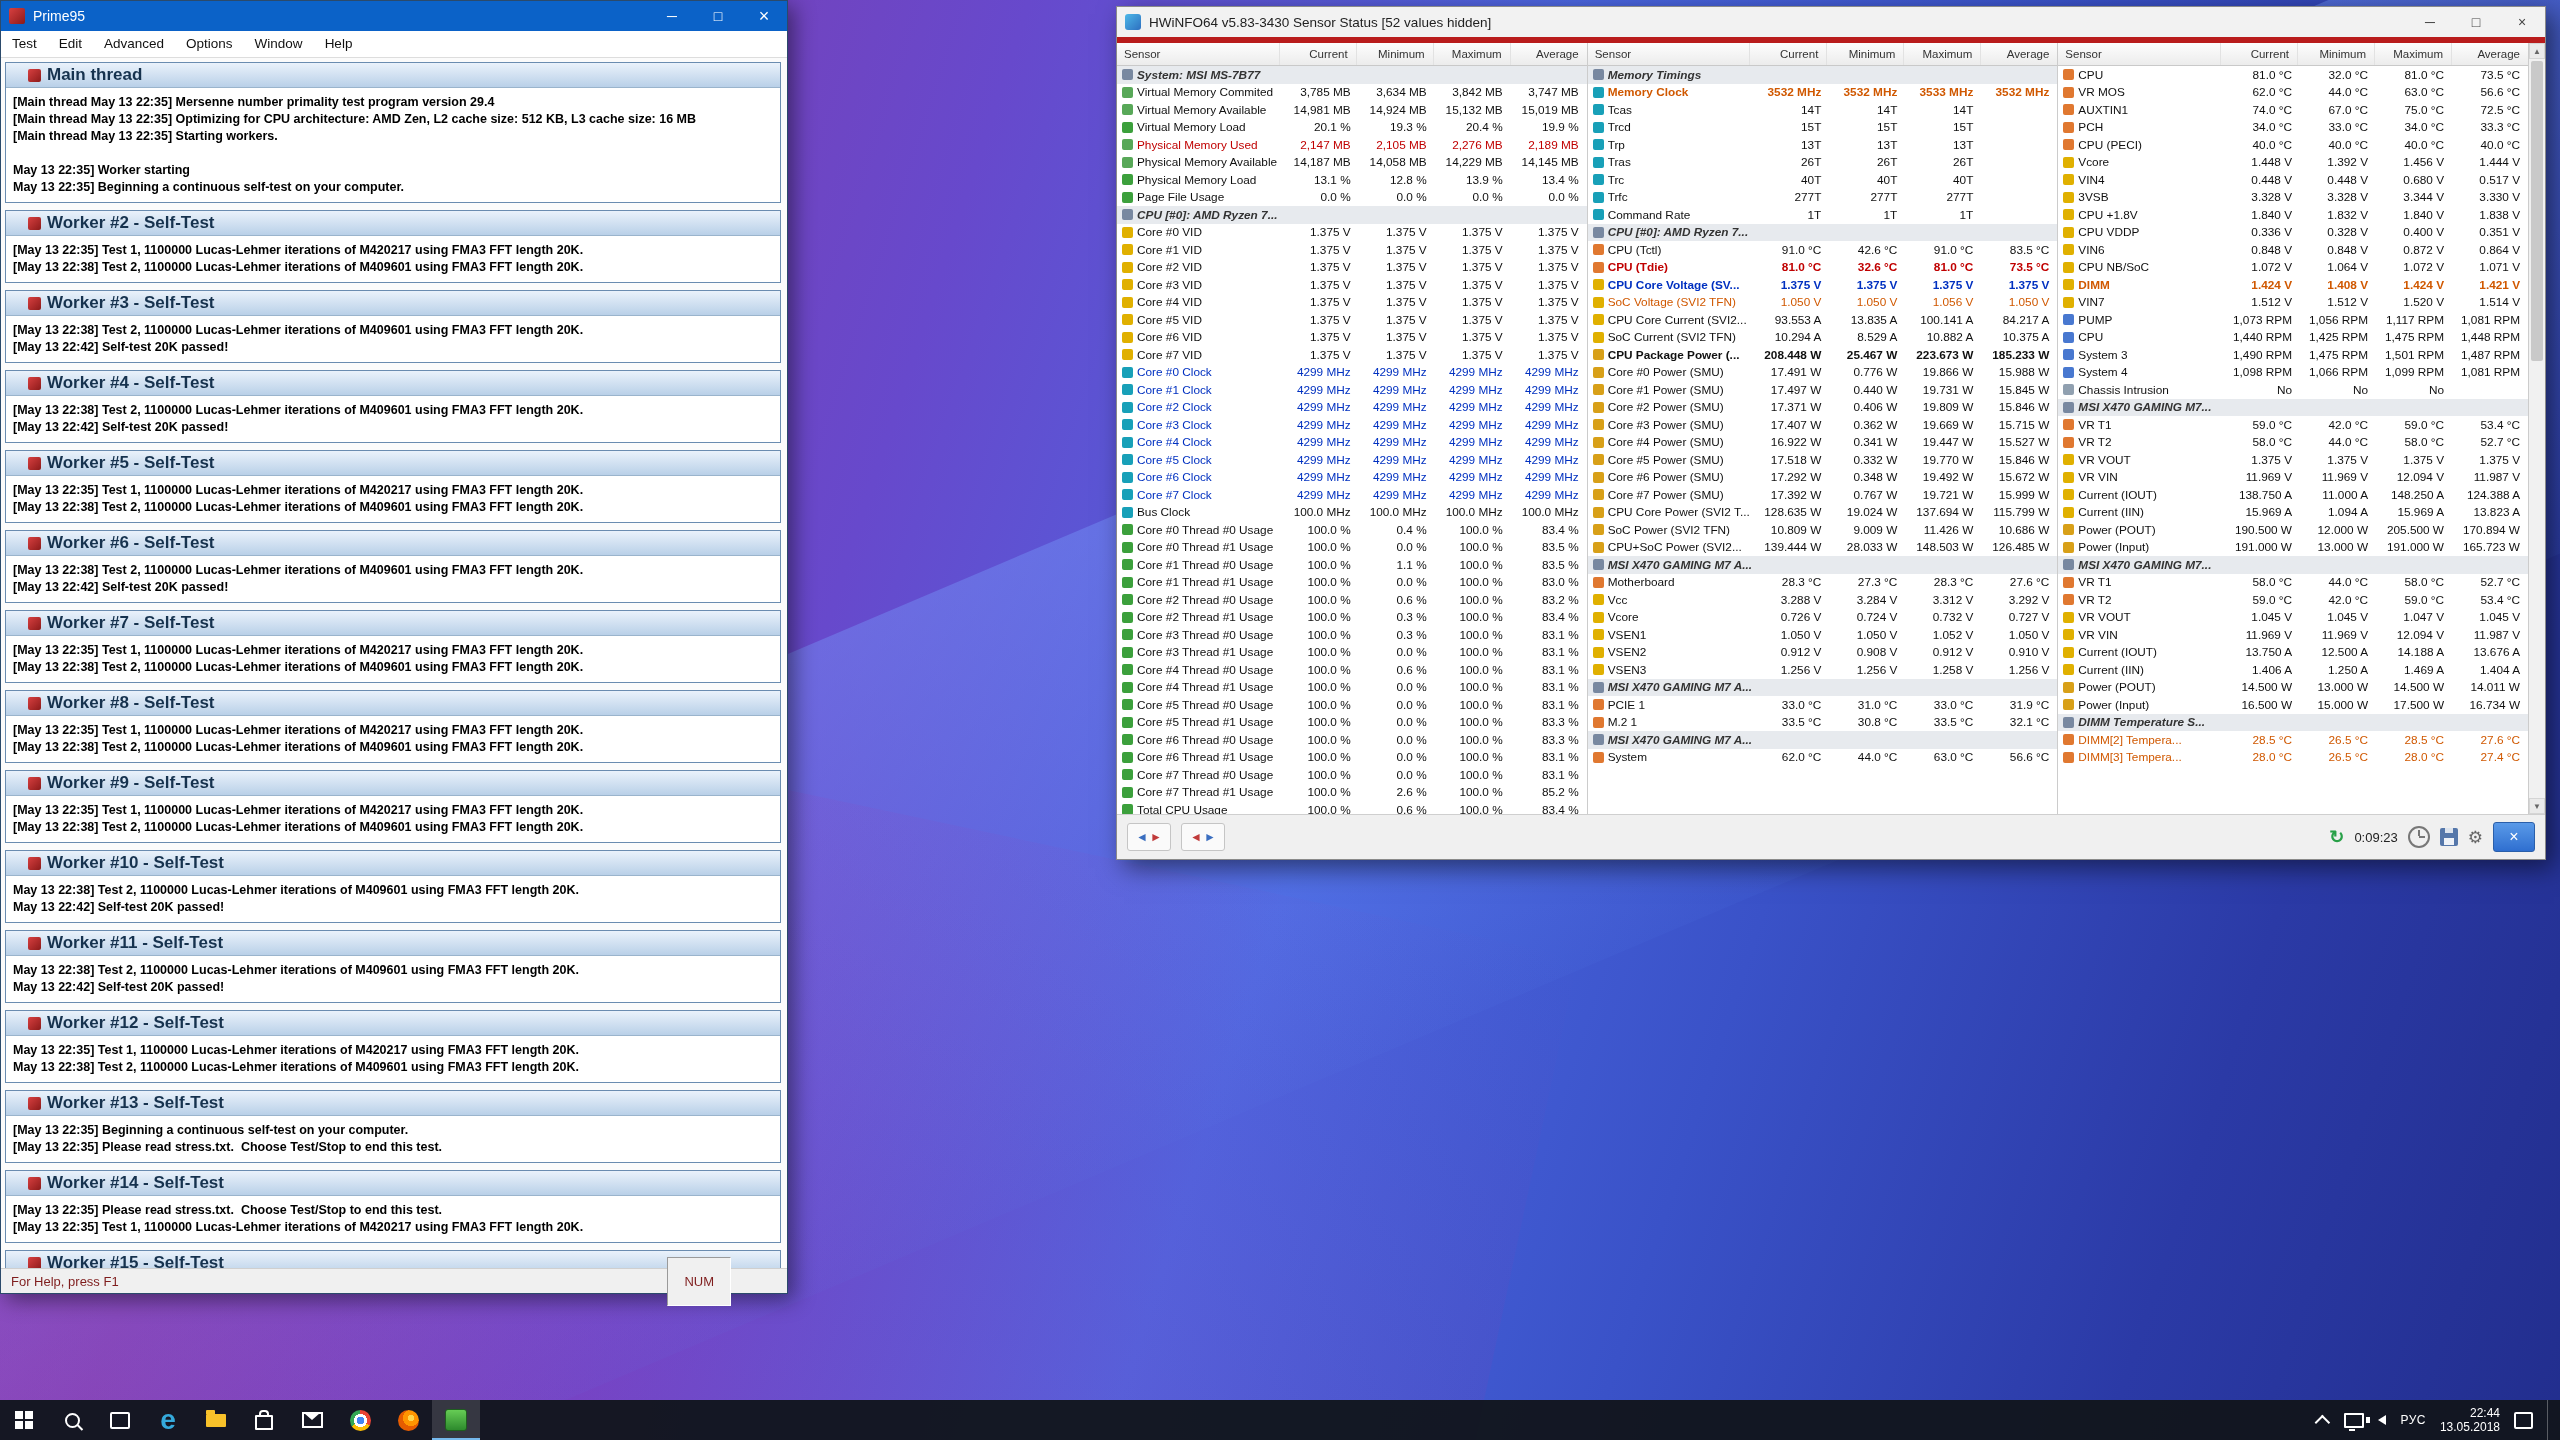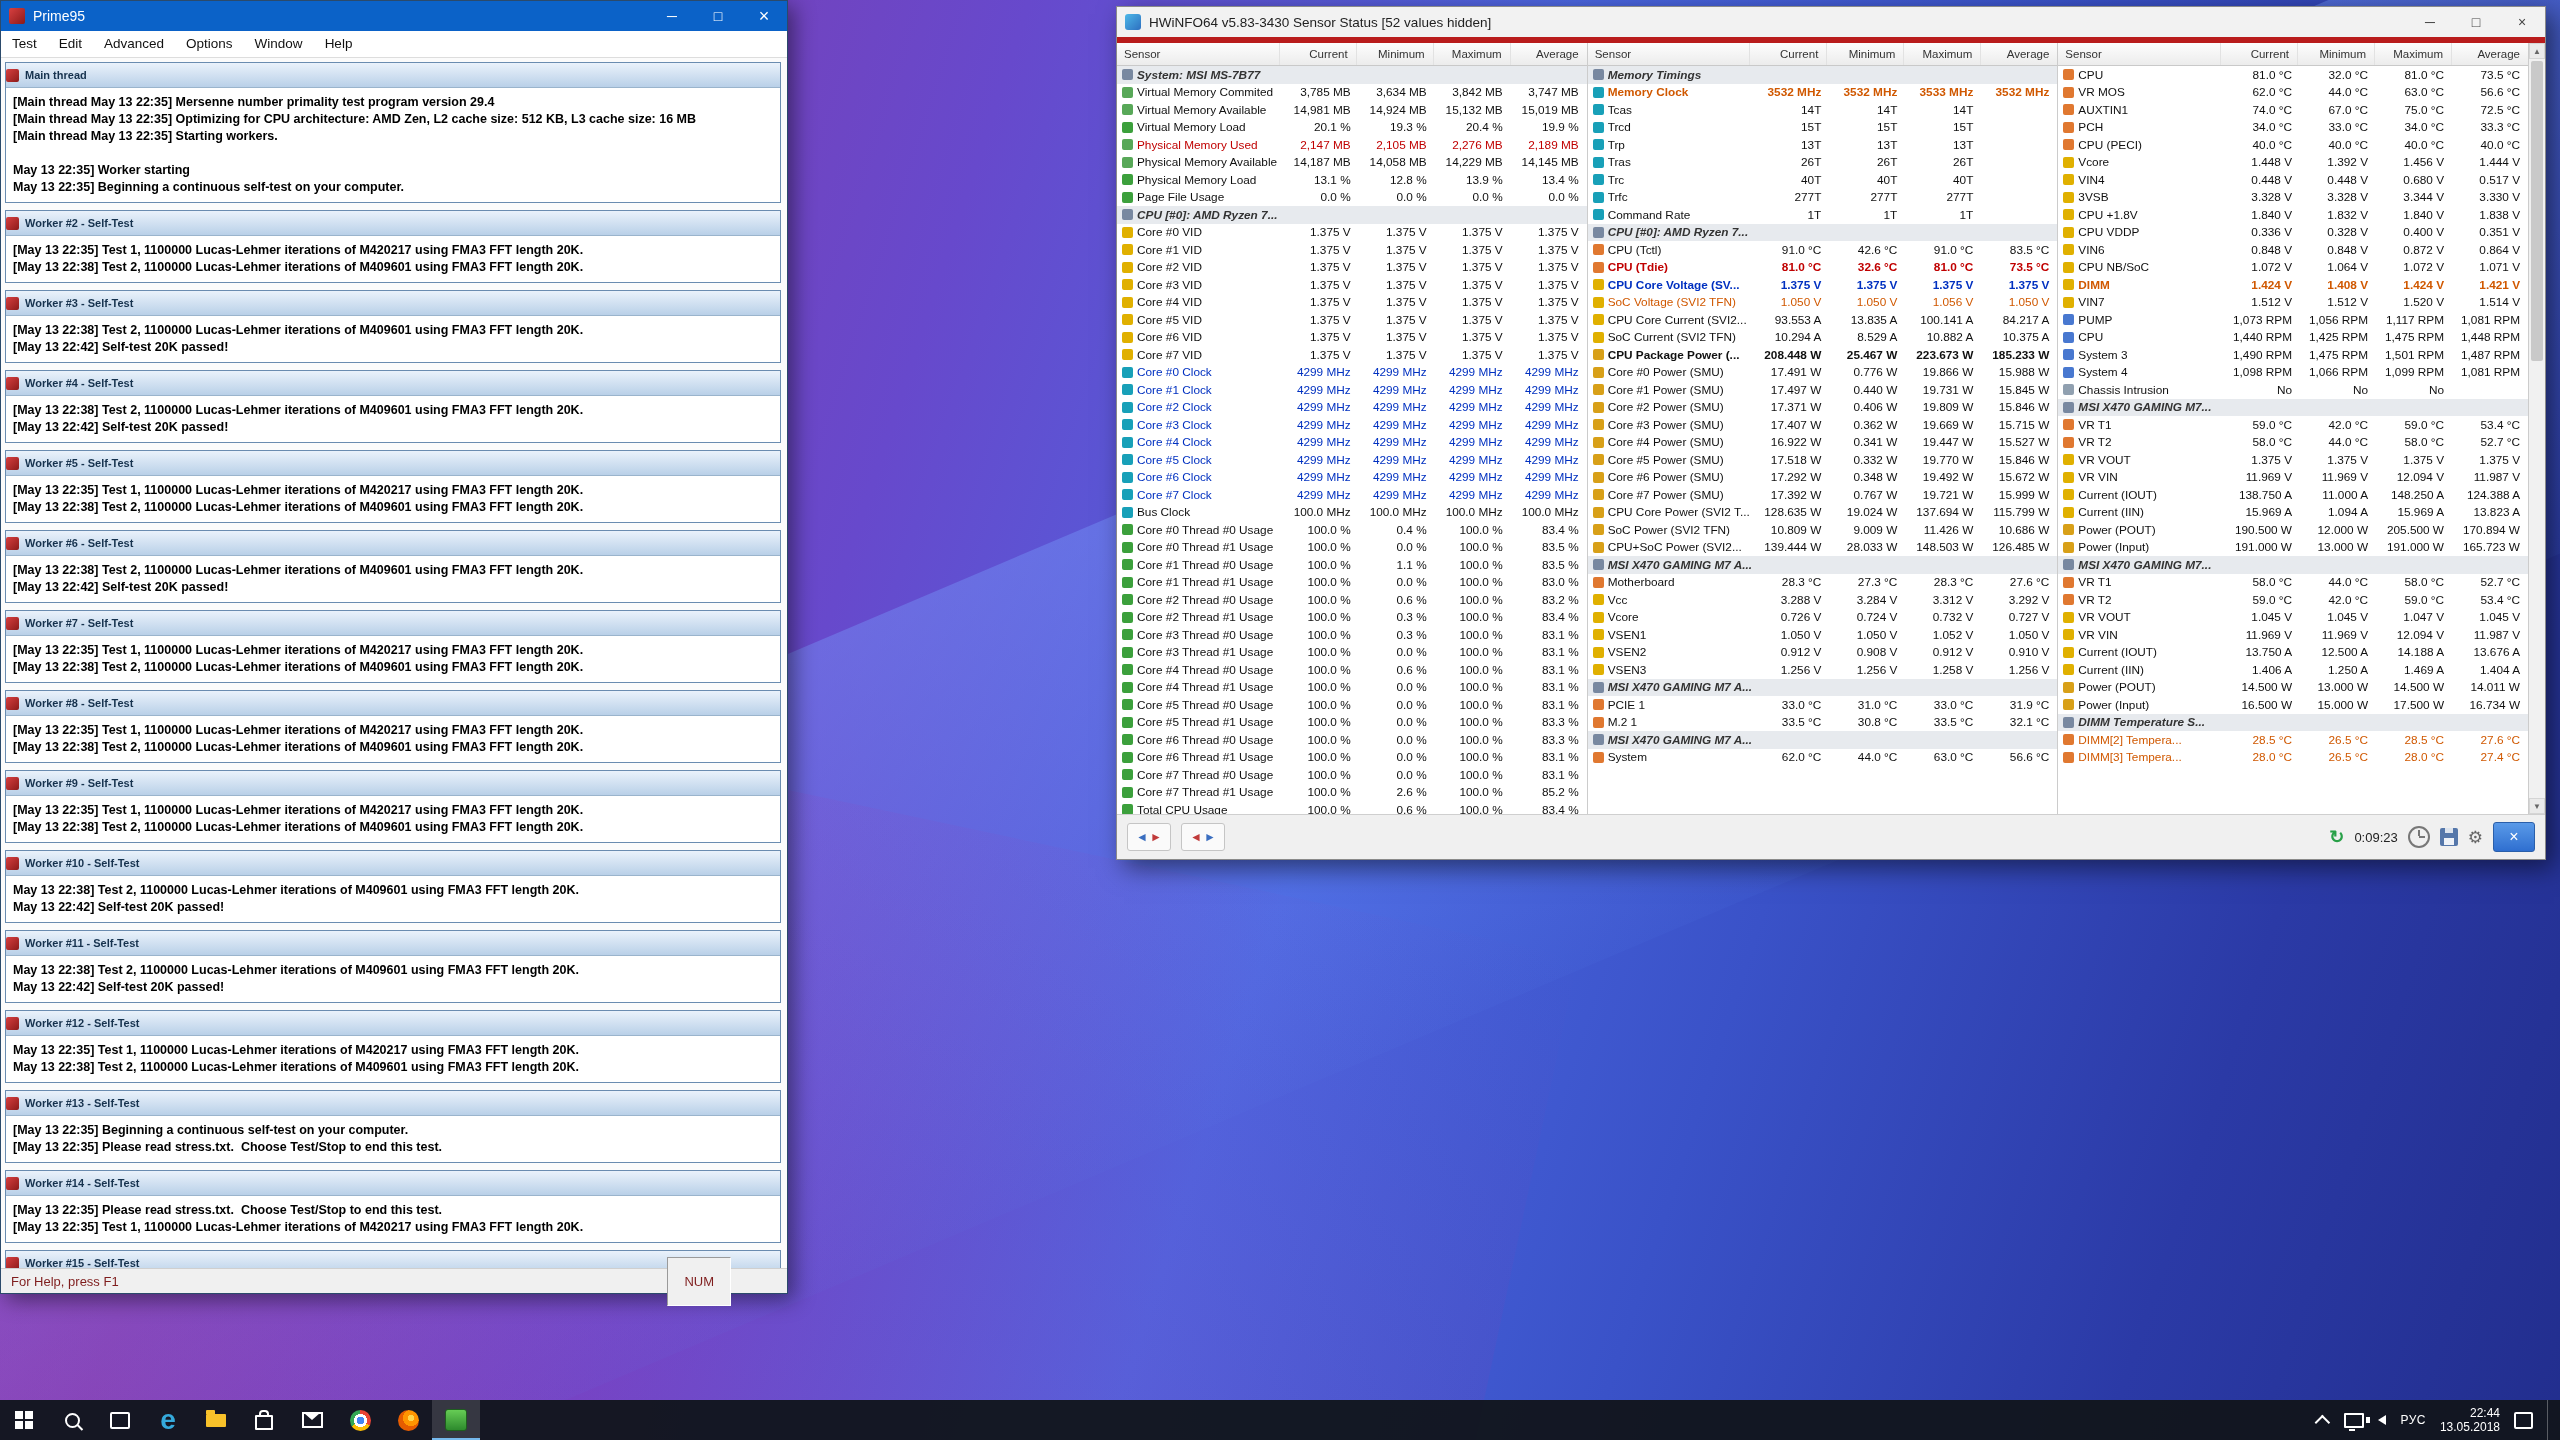--- a/index.html
+++ b/index.html
@@ -21,21 +21,21 @@
   .p95-appico{width:16px;height:16px;margin:0 8px;border-radius:2px;background:linear-gradient(135deg,#d84040,#8c1a1a);flex:none;}
   .caps{margin-left:auto;display:flex;height:100%;}
   .cap{width:46px;height:100%;display:flex;align-items:center;justify-content:center;font-size:14px;cursor:default;}
   .p95-titlebar .cap{color:#fff;}
   .p95-titlebar .cap.close{font-size:18px;}
   .p95-menubar{height:26px;flex:none;background:#fff;border-bottom:1px solid #ddd;display:flex;align-items:center;font-size:13.5px;color:#111;}
   .menu-item{padding:0 11px;line-height:26px;}
   .p95-mdi{flex:1;background:#fbfbfb;overflow:hidden;padding:4px 6px 0 4px;}
   .p95-child{border:1px solid #6a8cb0;background:#fff;margin-bottom:7px;}
   .p95-title{height:24px;background:linear-gradient(#eaf2fb,#b9d0e8);border-bottom:1px solid #9ab4cc;
-    display:flex;align-items:center;padding:0 0;font-size:11px;font-weight:700;color:#16324e;}
+    display:flex;align-items:center;padding:0 22px;font-size:17px;font-weight:700;color:#16324e;}
   .p95-ico{width:13px;height:13px;margin-right:6px;border-radius:2px;background:linear-gradient(135deg,#d84040,#8c1a1a);flex:none;}
   .p95-body{padding:6px 7px;font-size:12.5px;font-weight:700;color:#000;}
   .p95-line{line-height:17px;white-space:pre;overflow:hidden;}
   .p95-status{height:24px;flex:none;background:#f0f0f0;border-top:1px solid #cfcfcf;display:flex;align-items:center;
     font-size:13px;color:#7f1d1d;padding:0 10px;}
   .numcell{margin-left:auto;margin-right:46px;padding:16px 16px;border:1px solid;border-color:#9a9a9a #fff #fff #9a9a9a;background:#f0f0f0;}
 
   
   .hw-window{position:absolute;left:1116px;top:6px;width:1428px;height:852px;display:flex;flex-direction:column;
     background:#fff;border:1px solid #8a8a8a;box-shadow:8px 8px 24px rgba(0,0,0,.5);}

